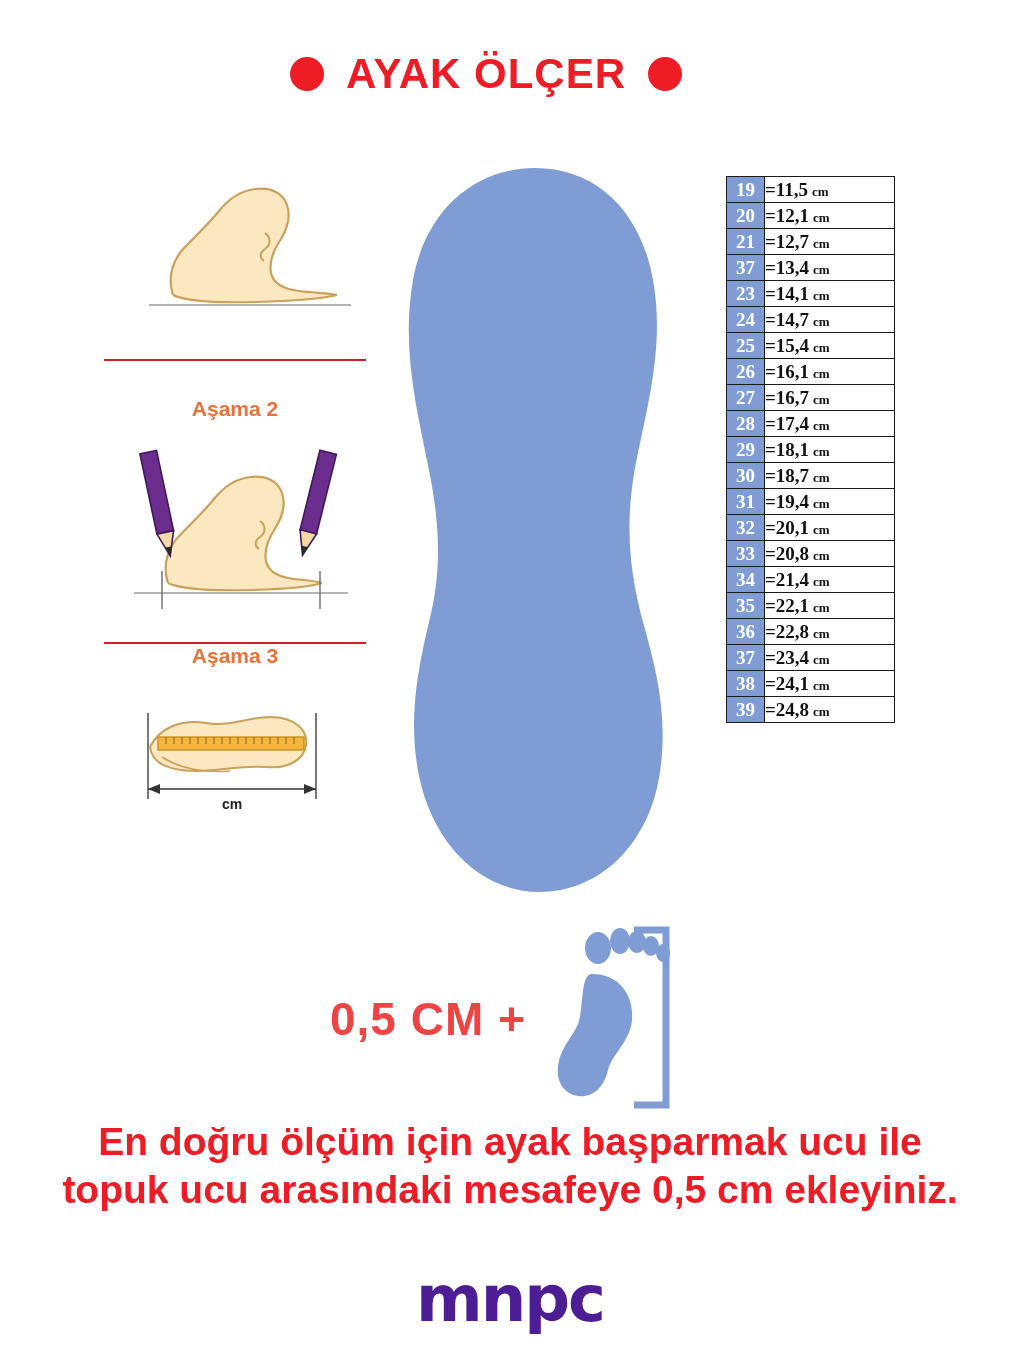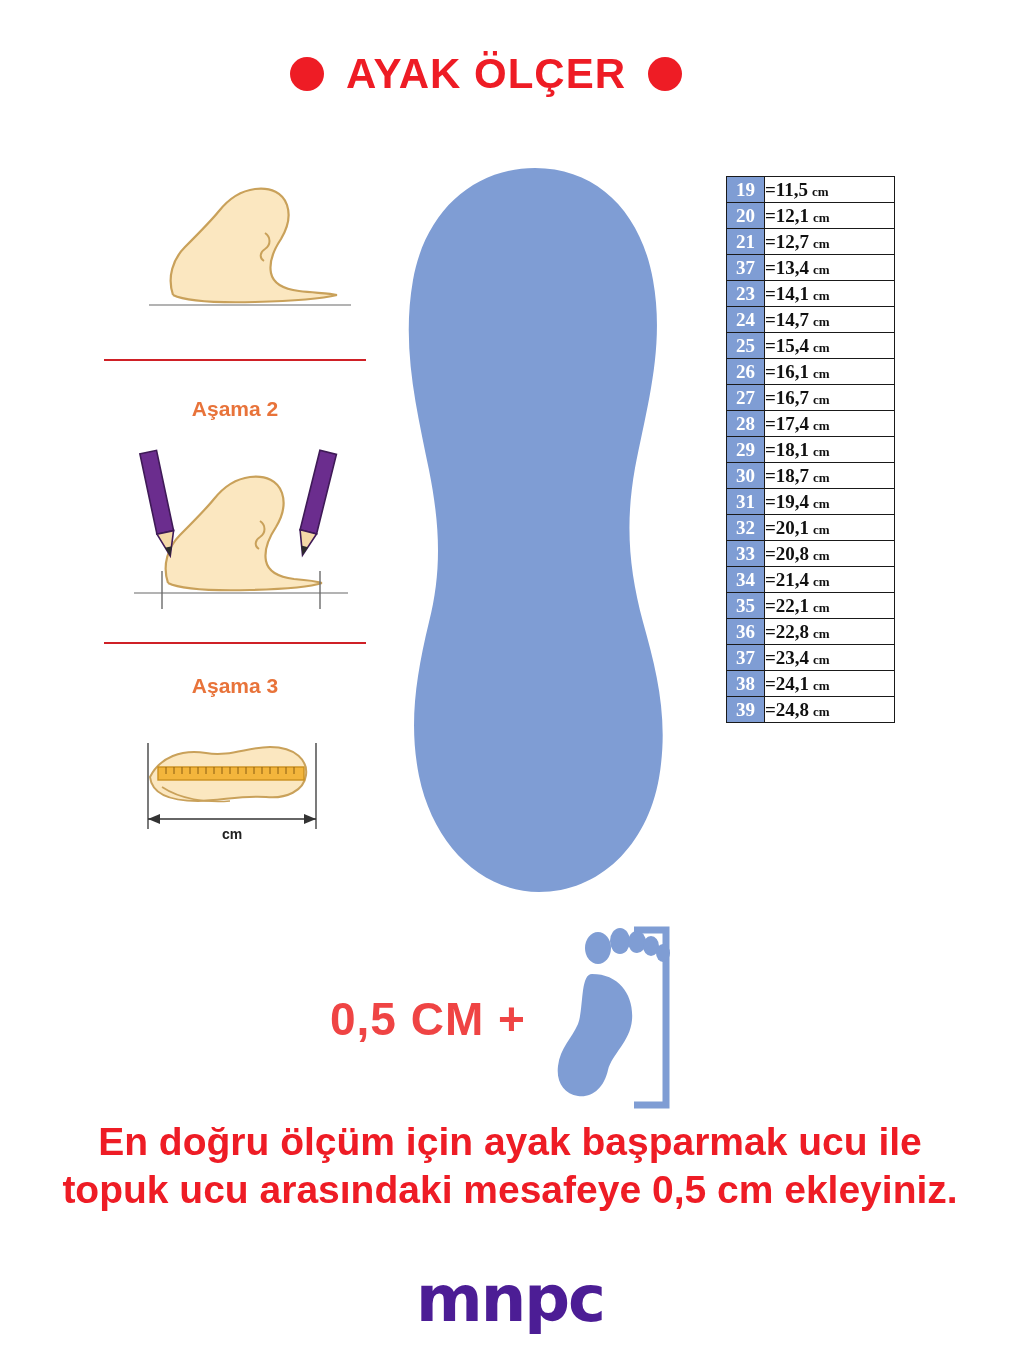--- a/index.html
+++ b/index.html
@@ -205,21 +205,21 @@
         <polygon points="205,117 212,117 208.5,126" fill="#2b2b2b"></polygon>
       </g>
 
       <line x1="24" y1="162" x2="238" y2="162" stroke="#9a9a9a" stroke-width="1.4"></line>
       <line x1="52" y1="140" x2="52" y2="178" stroke="#6b6b6b" stroke-width="1.4"></line>
       <line x1="210" y1="140" x2="210" y2="178" stroke="#6b6b6b" stroke-width="1.4"></line>
     </svg>
   </div>
   <div class="step-divider" style="margin-top:6px;"></div>
 
-  <div class="step-label" style="margin-top:30px;">Aşama 3</div>
+  <div class="step-label" style="">Aşama 3</div>
   <div class="step-figure" style="height:150px;">
     <svg width="250" height="140" viewBox="0 0 250 140">
 
       <path d="M40 74 C50 54 72 46 96 50 C120 54 138 44 160 44 C186 44 198 58 196 72 C194 88 176 96 156 94 C132 92 110 98 88 98 C62 98 42 92 40 74 Z" fill="#fbe7c0" stroke="#c9a15a" stroke-width="2"></path>
       <path d="M52 84 C70 96 96 100 120 98" fill="none" stroke="#c9a15a" stroke-width="1.6"></path>
 
       <rect x="48" y="64" width="146" height="13" fill="#f3b53c" stroke="#c98f1e" stroke-width="1.4"></rect>
       <g stroke="#8a5f12" stroke-width="1">
         <line x1="56" y1="64" x2="56" y2="71"></line>
           <line x1="64" y1="64" x2="64" y2="71"></line>

